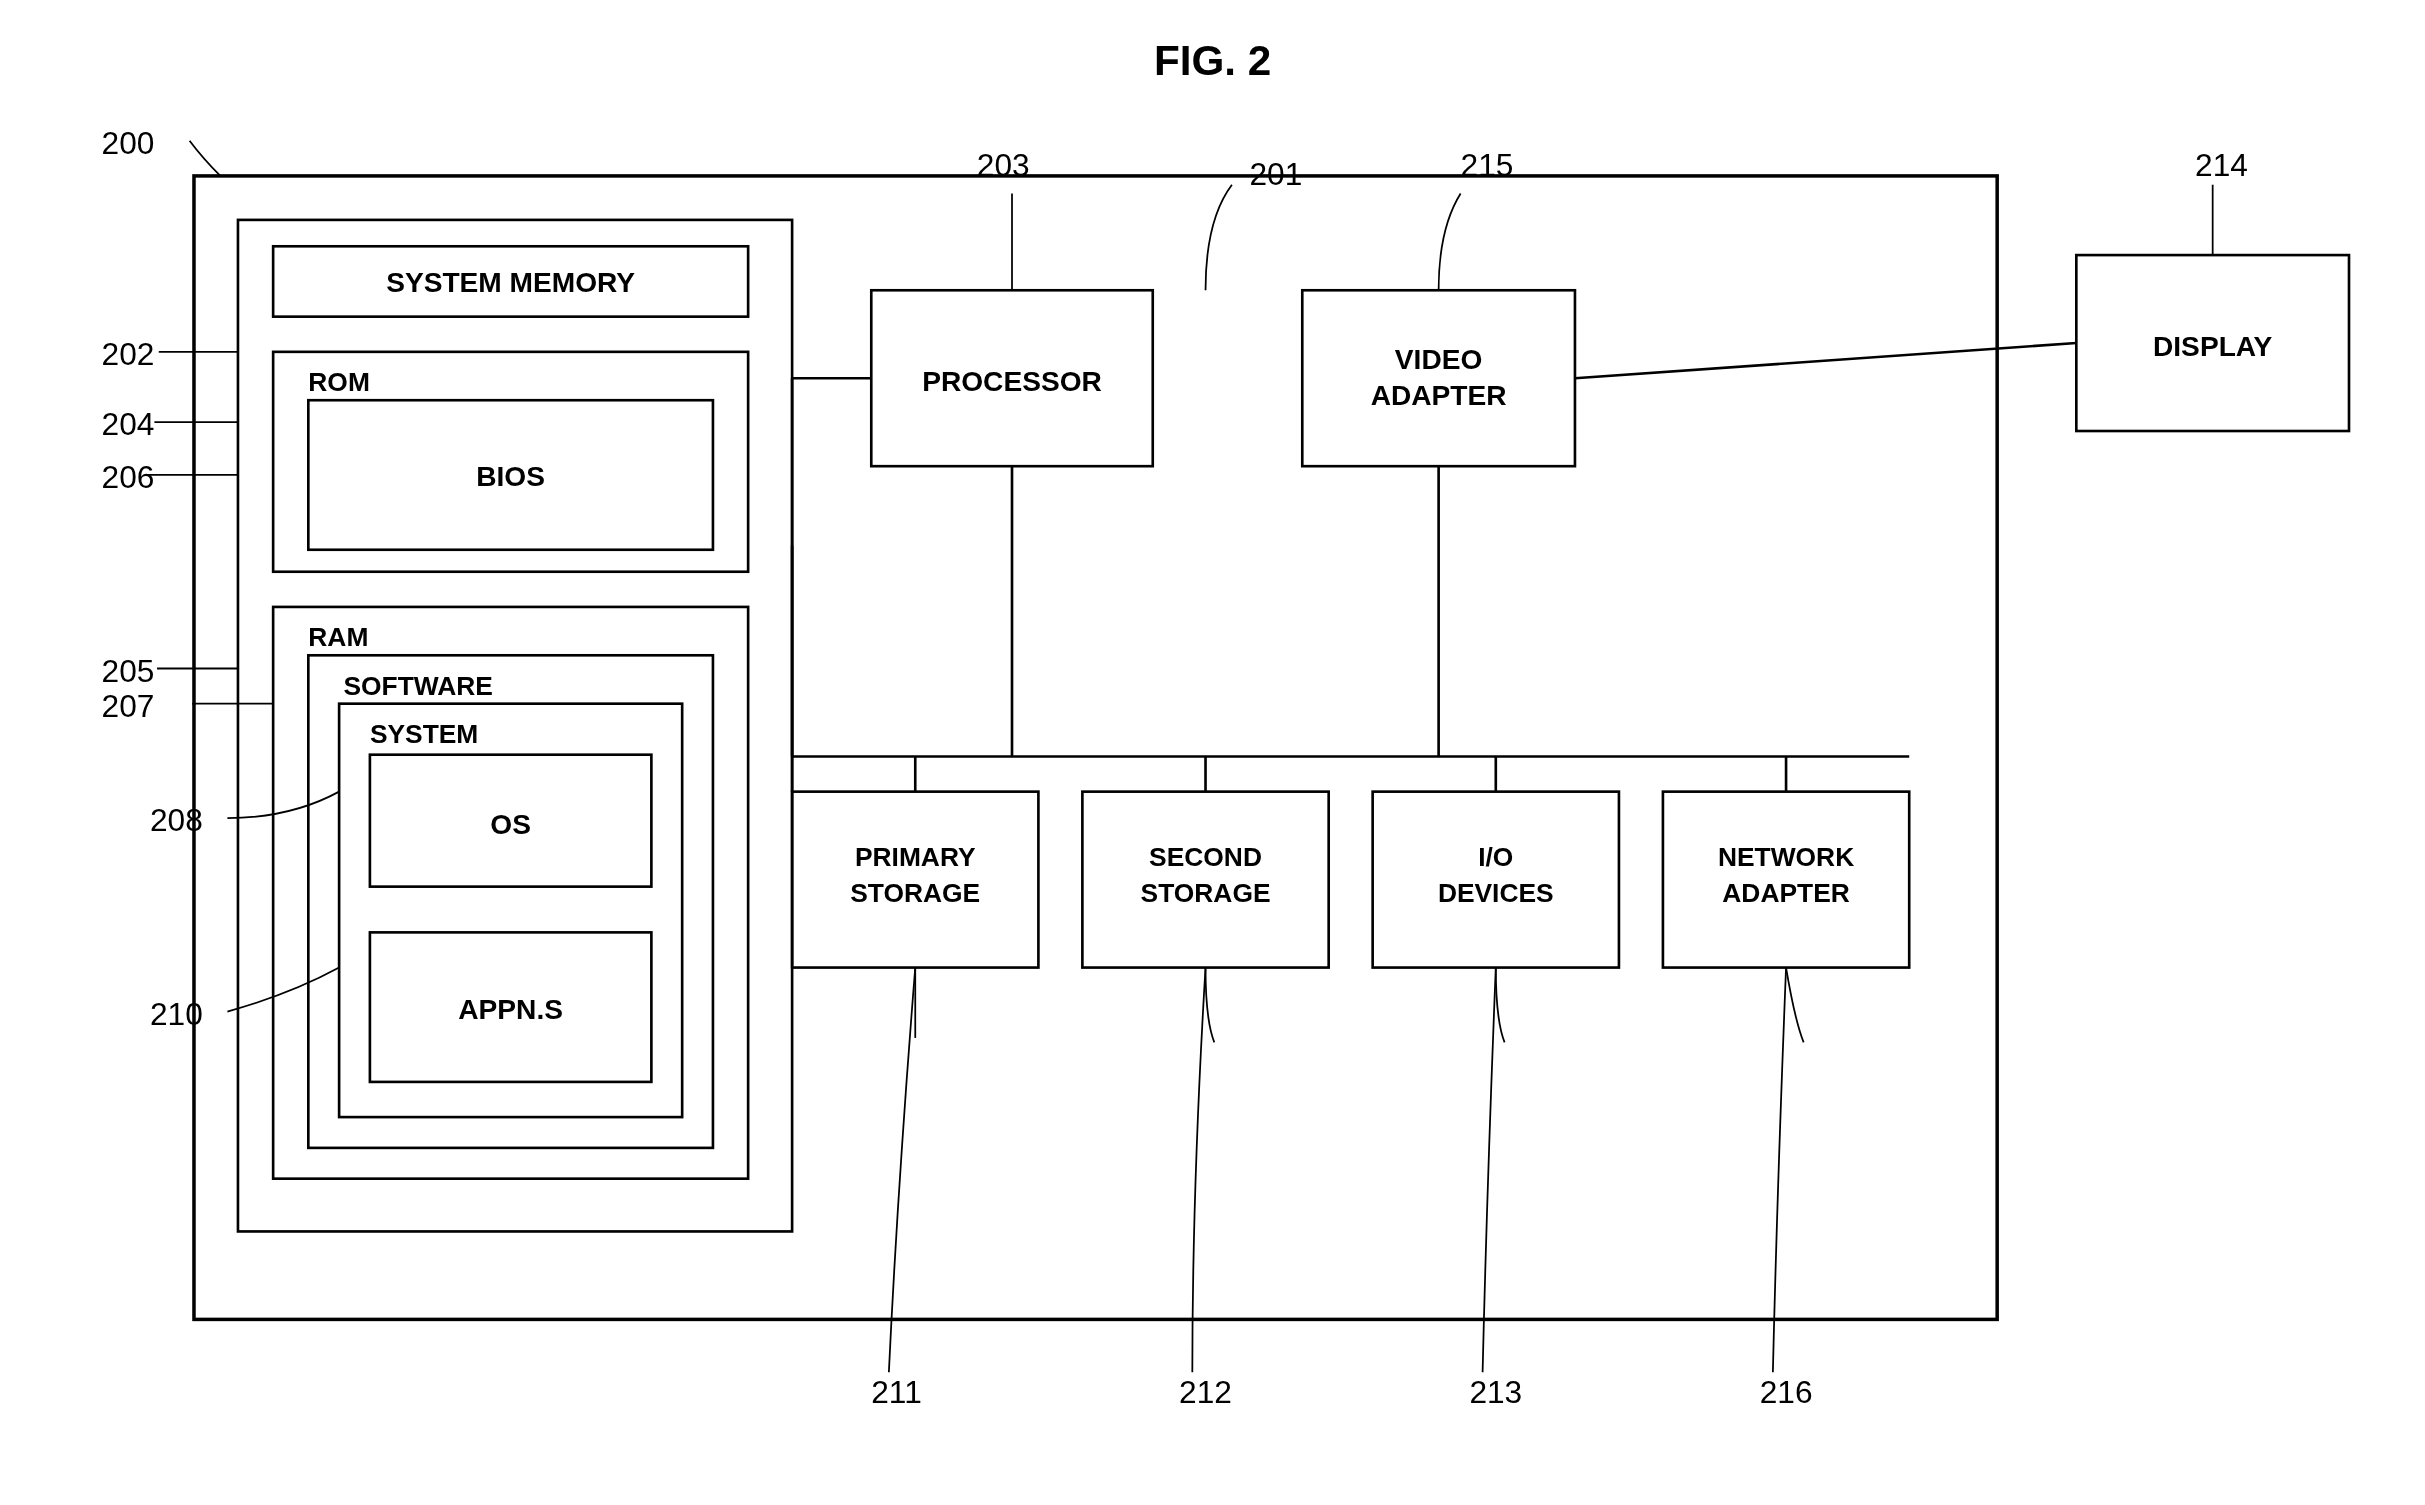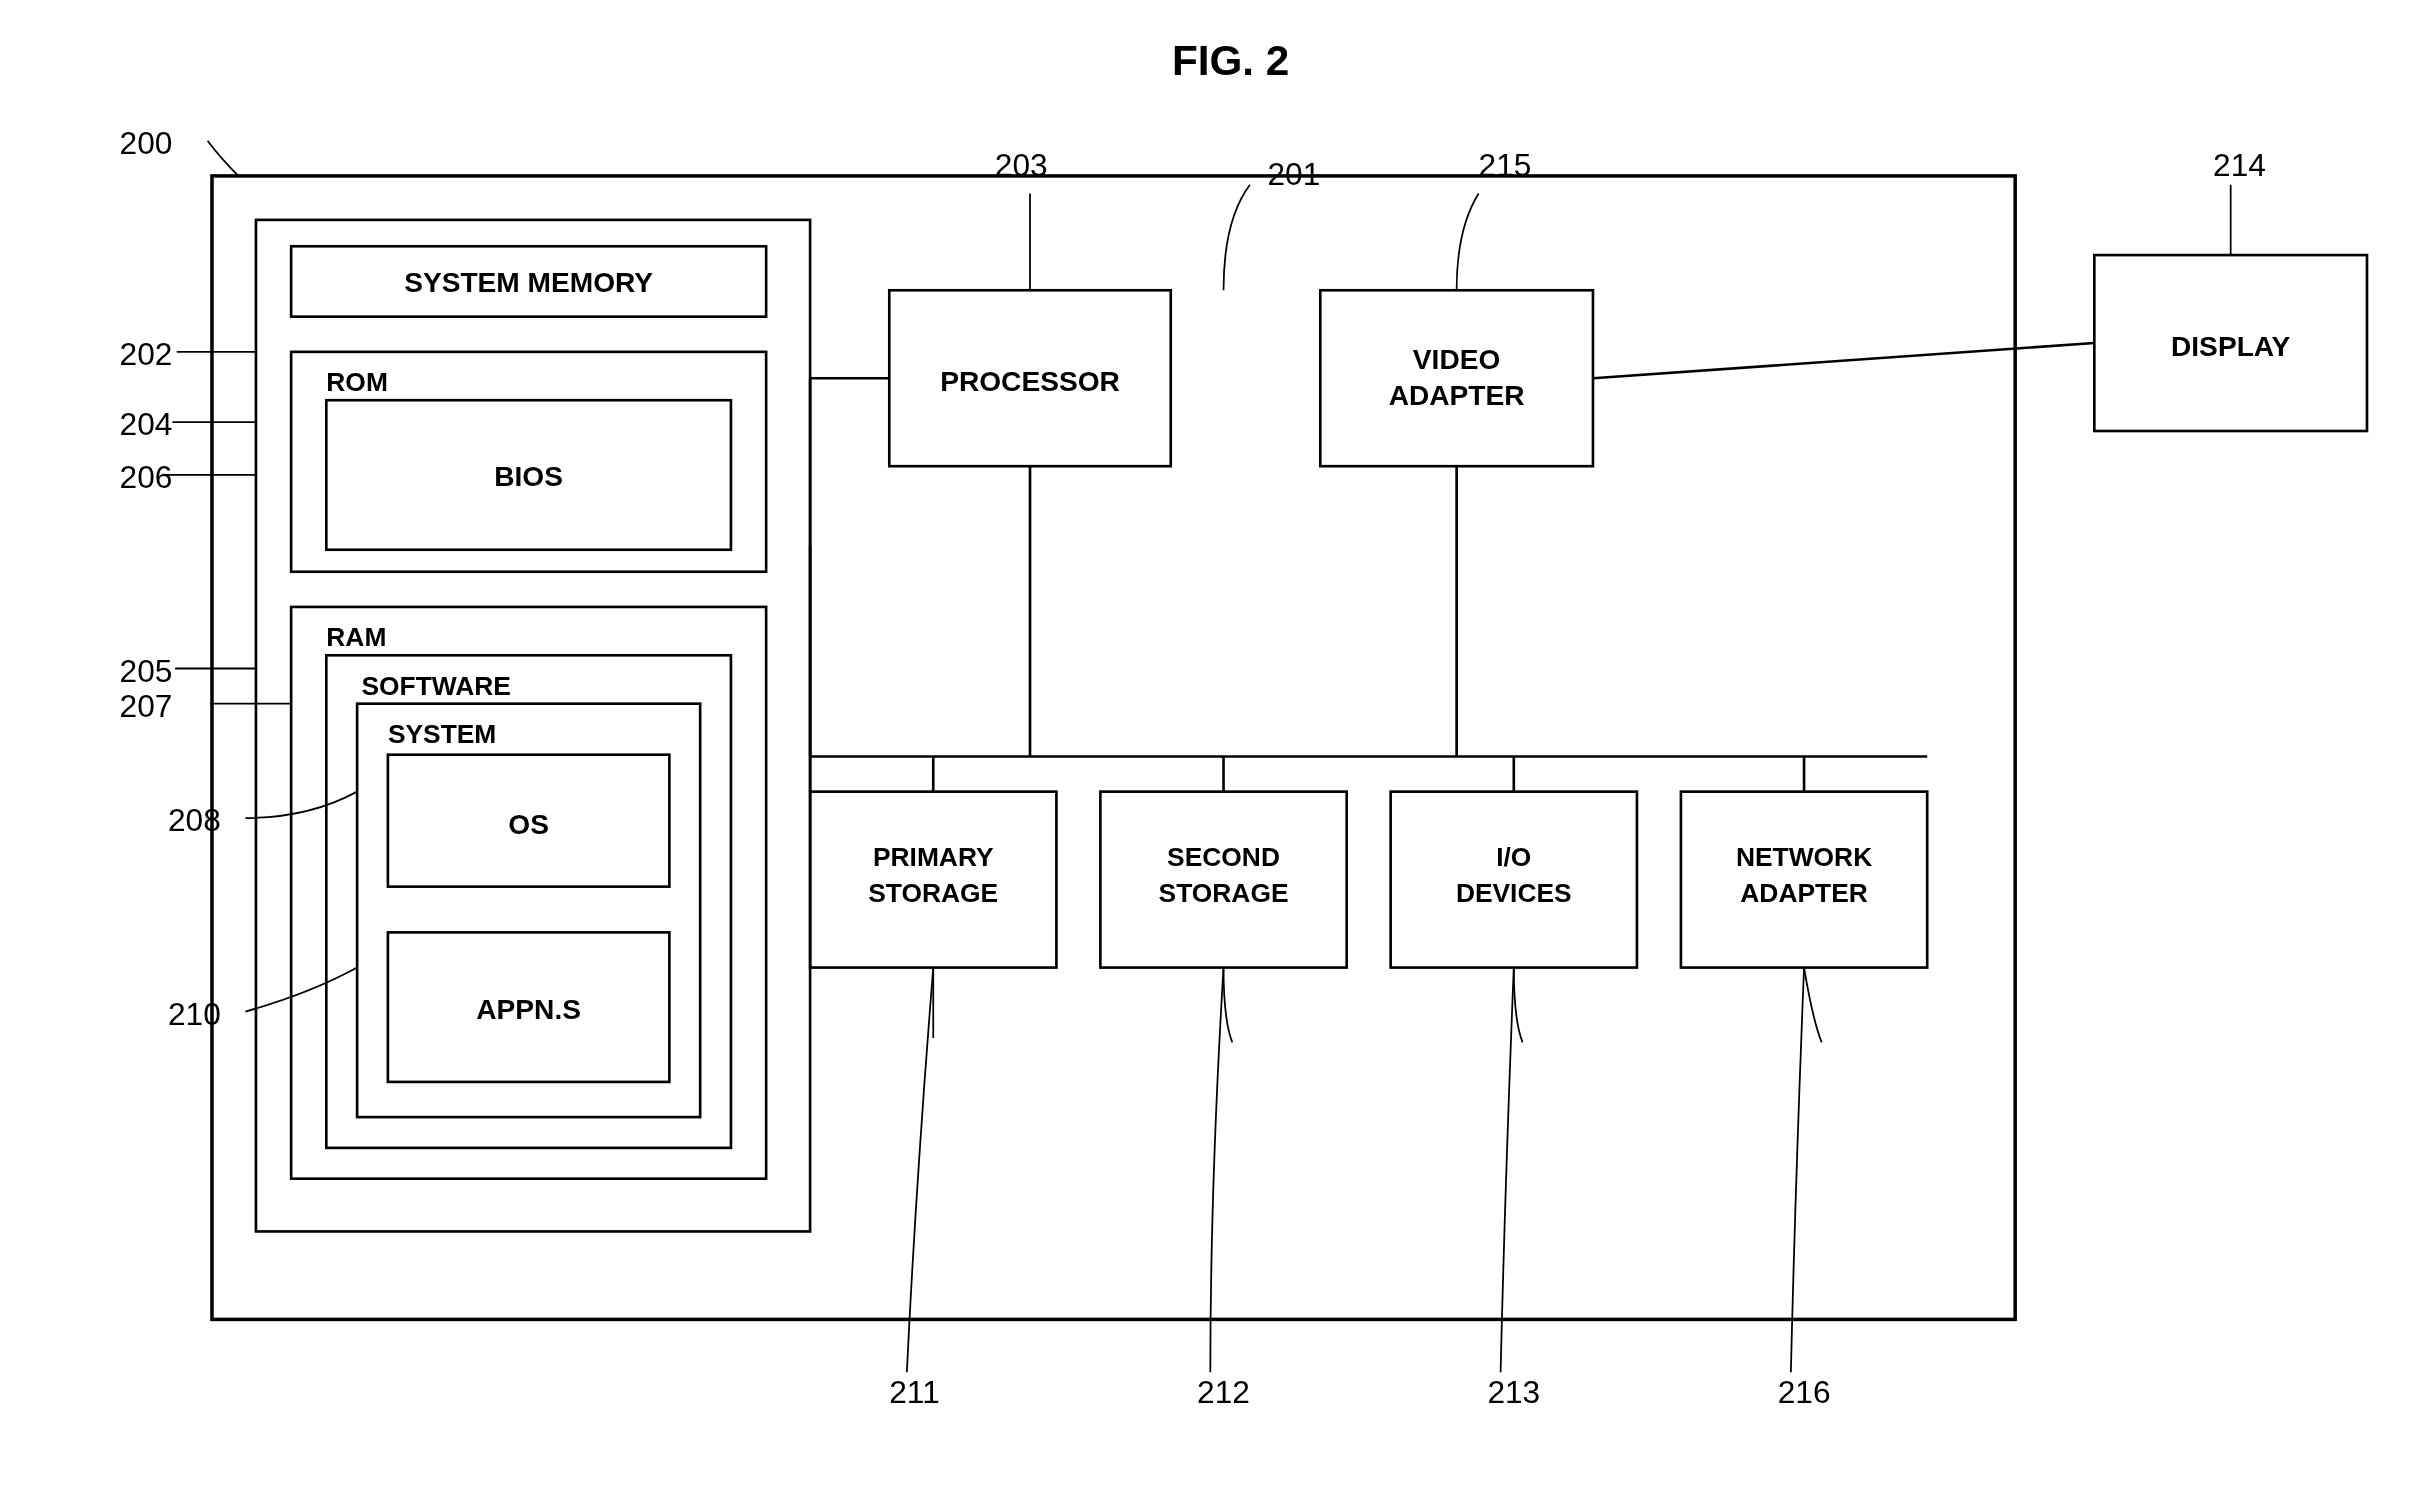--- a/index.html
+++ b/index.html
@@ -6,21 +6,21 @@
     body {
       background: #ffffff;
       font-family: Arial, sans-serif;
       width: 2426px;
       height: 1505px;
       position: relative;
       overflow: hidden;
     }
     .diagram-container {
       position: absolute;
-      top: 0; left: 18px;
+      top: 0; left: 0;
       width: 2020px;
       height: 1505px;
     }
     svg {
       position: absolute;
       top: 0; left: 0;
       width: 2426px;
       height: 1505px;
     }
   </style>

